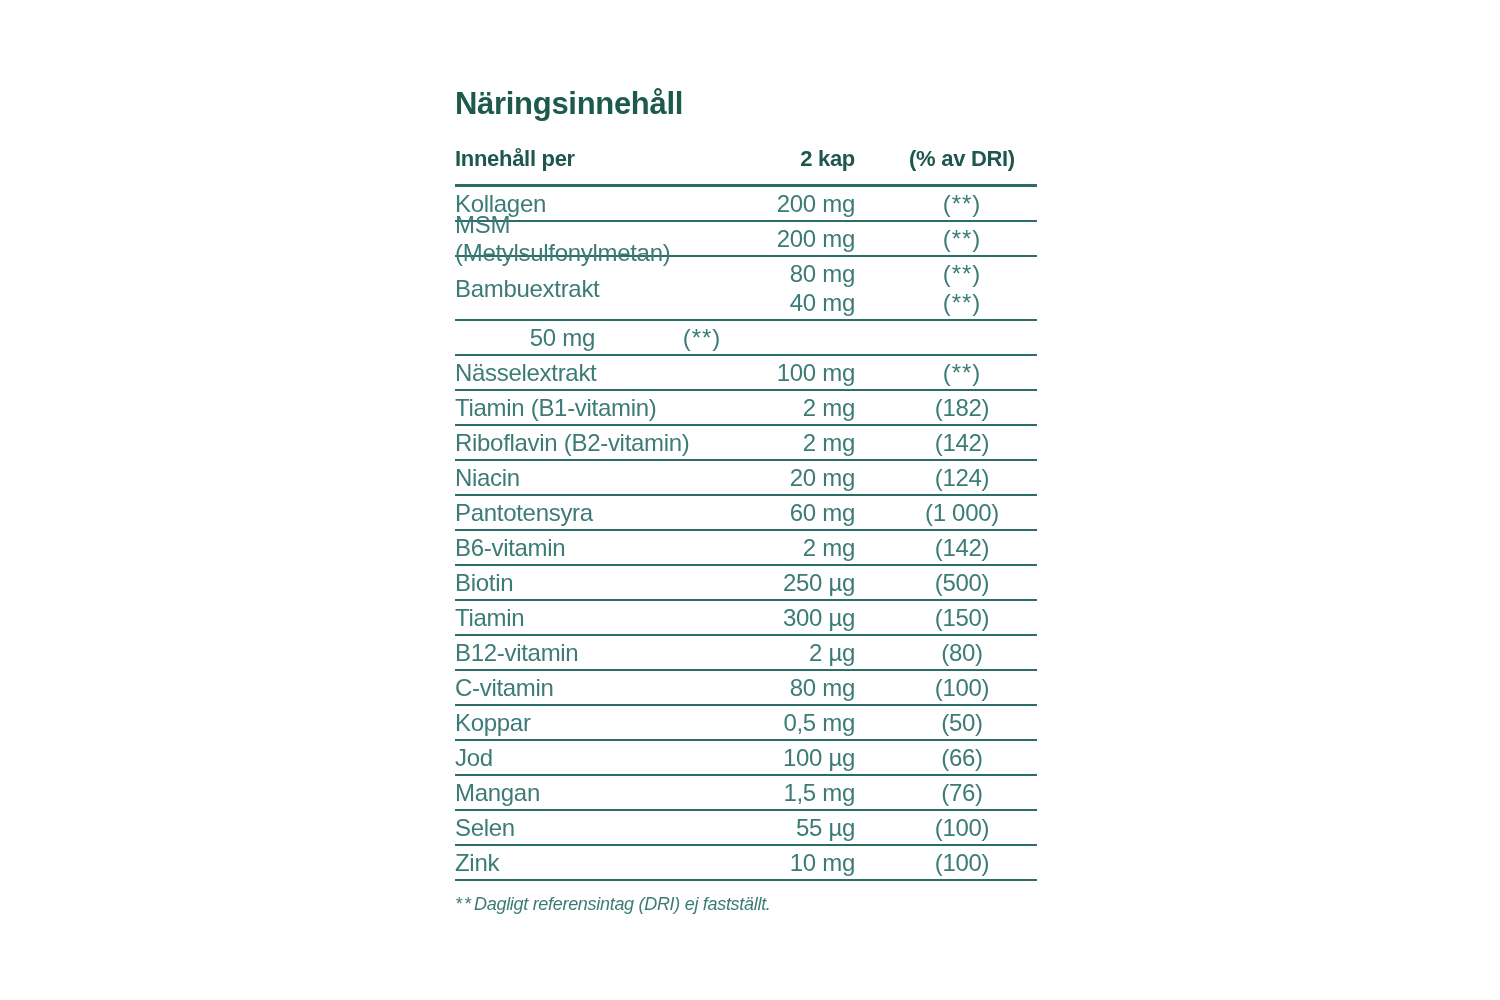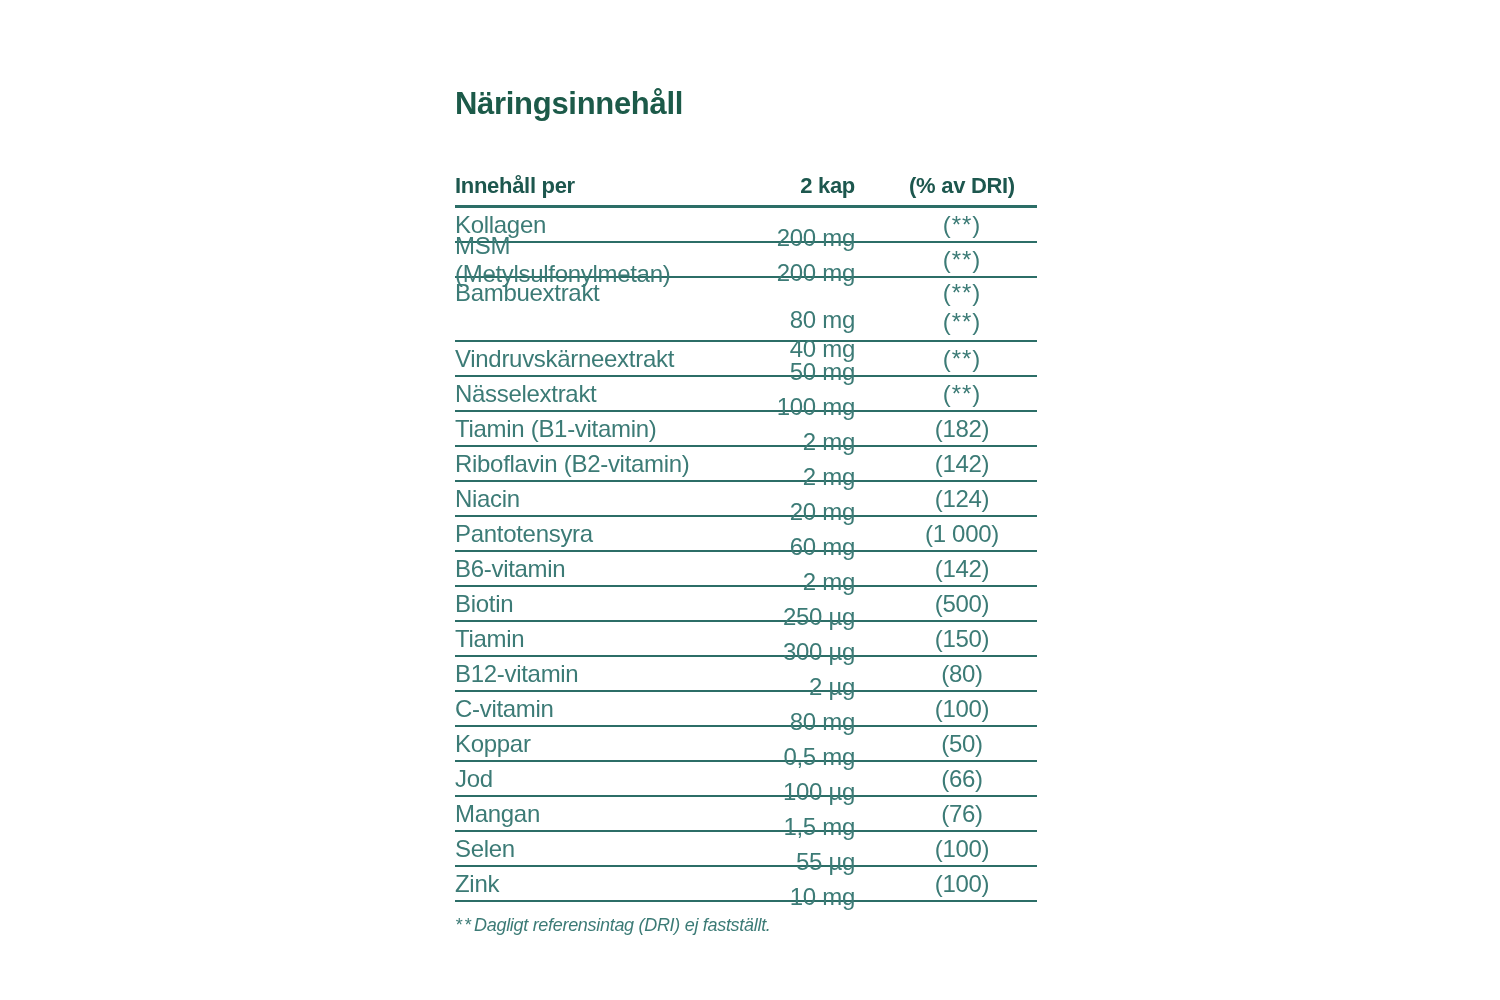--- a/index.html
+++ b/index.html
@@ -33,42 +33,42 @@
     letter-spacing:-0.3px;
     margin-bottom:24px;
   }
   .thead{
     display:flex;
     align-items:flex-end;
     font-size:22px;
     font-weight:bold;
     color:var(--c-header);
     letter-spacing:-0.3px;
-    padding-bottom:6px;
+    padding-bottom:12px;
     border-bottom:3px solid var(--c-rule);
     justify-content:center;
   }
   .trow{
     display:flex;
     align-items:center;
     font-size:24px;
     color:var(--c-body);
     letter-spacing:-0.3px;
     height:35px;
     border-bottom:2px solid var(--c-rule);
   }
   .trow.double{
     height:64px;
-    align-items:flex-start;
+    align-items:center;
   }
   .trow.double .cell > div{
     line-height:29px;
   }
   .c-name{width:260px;text-align:left;}
-  .c-amt{width:140px;text-align:right;margin-top:27px;}
+  .c-amt{width:140px;text-align:right;}
   .c-dri{width:150px;margin-left:32px;text-align:center;}
   .dri-stars{letter-spacing:1px;}
   .footnote{
     margin-top:13px;
     font-size:18px;
     color:var(--c-body);
     letter-spacing:-0.3px;
     font-style:italic;
   }
   .footnote .marker{
@@ -110,21 +110,20 @@
         <div>80 mg</div>
         <div>40 mg</div>
       </div>
       <div class="c-dri cell dri-stars">
         <div>(**)</div>
         <div>(**)</div>
       </div>
     </div>
 
     <div class="trow">
-      <div class="c-name">Vindruvskärneextrakt</div>
       <div class="c-amt">50 mg</div>
       <div class="c-dri dri-stars">(**)</div>
     </div>
 
     <div class="trow">
       <div class="c-name">Nässelextrakt</div>
       <div class="c-amt">100 mg</div>
       <div class="c-dri dri-stars">(**)</div>
     </div>
 

